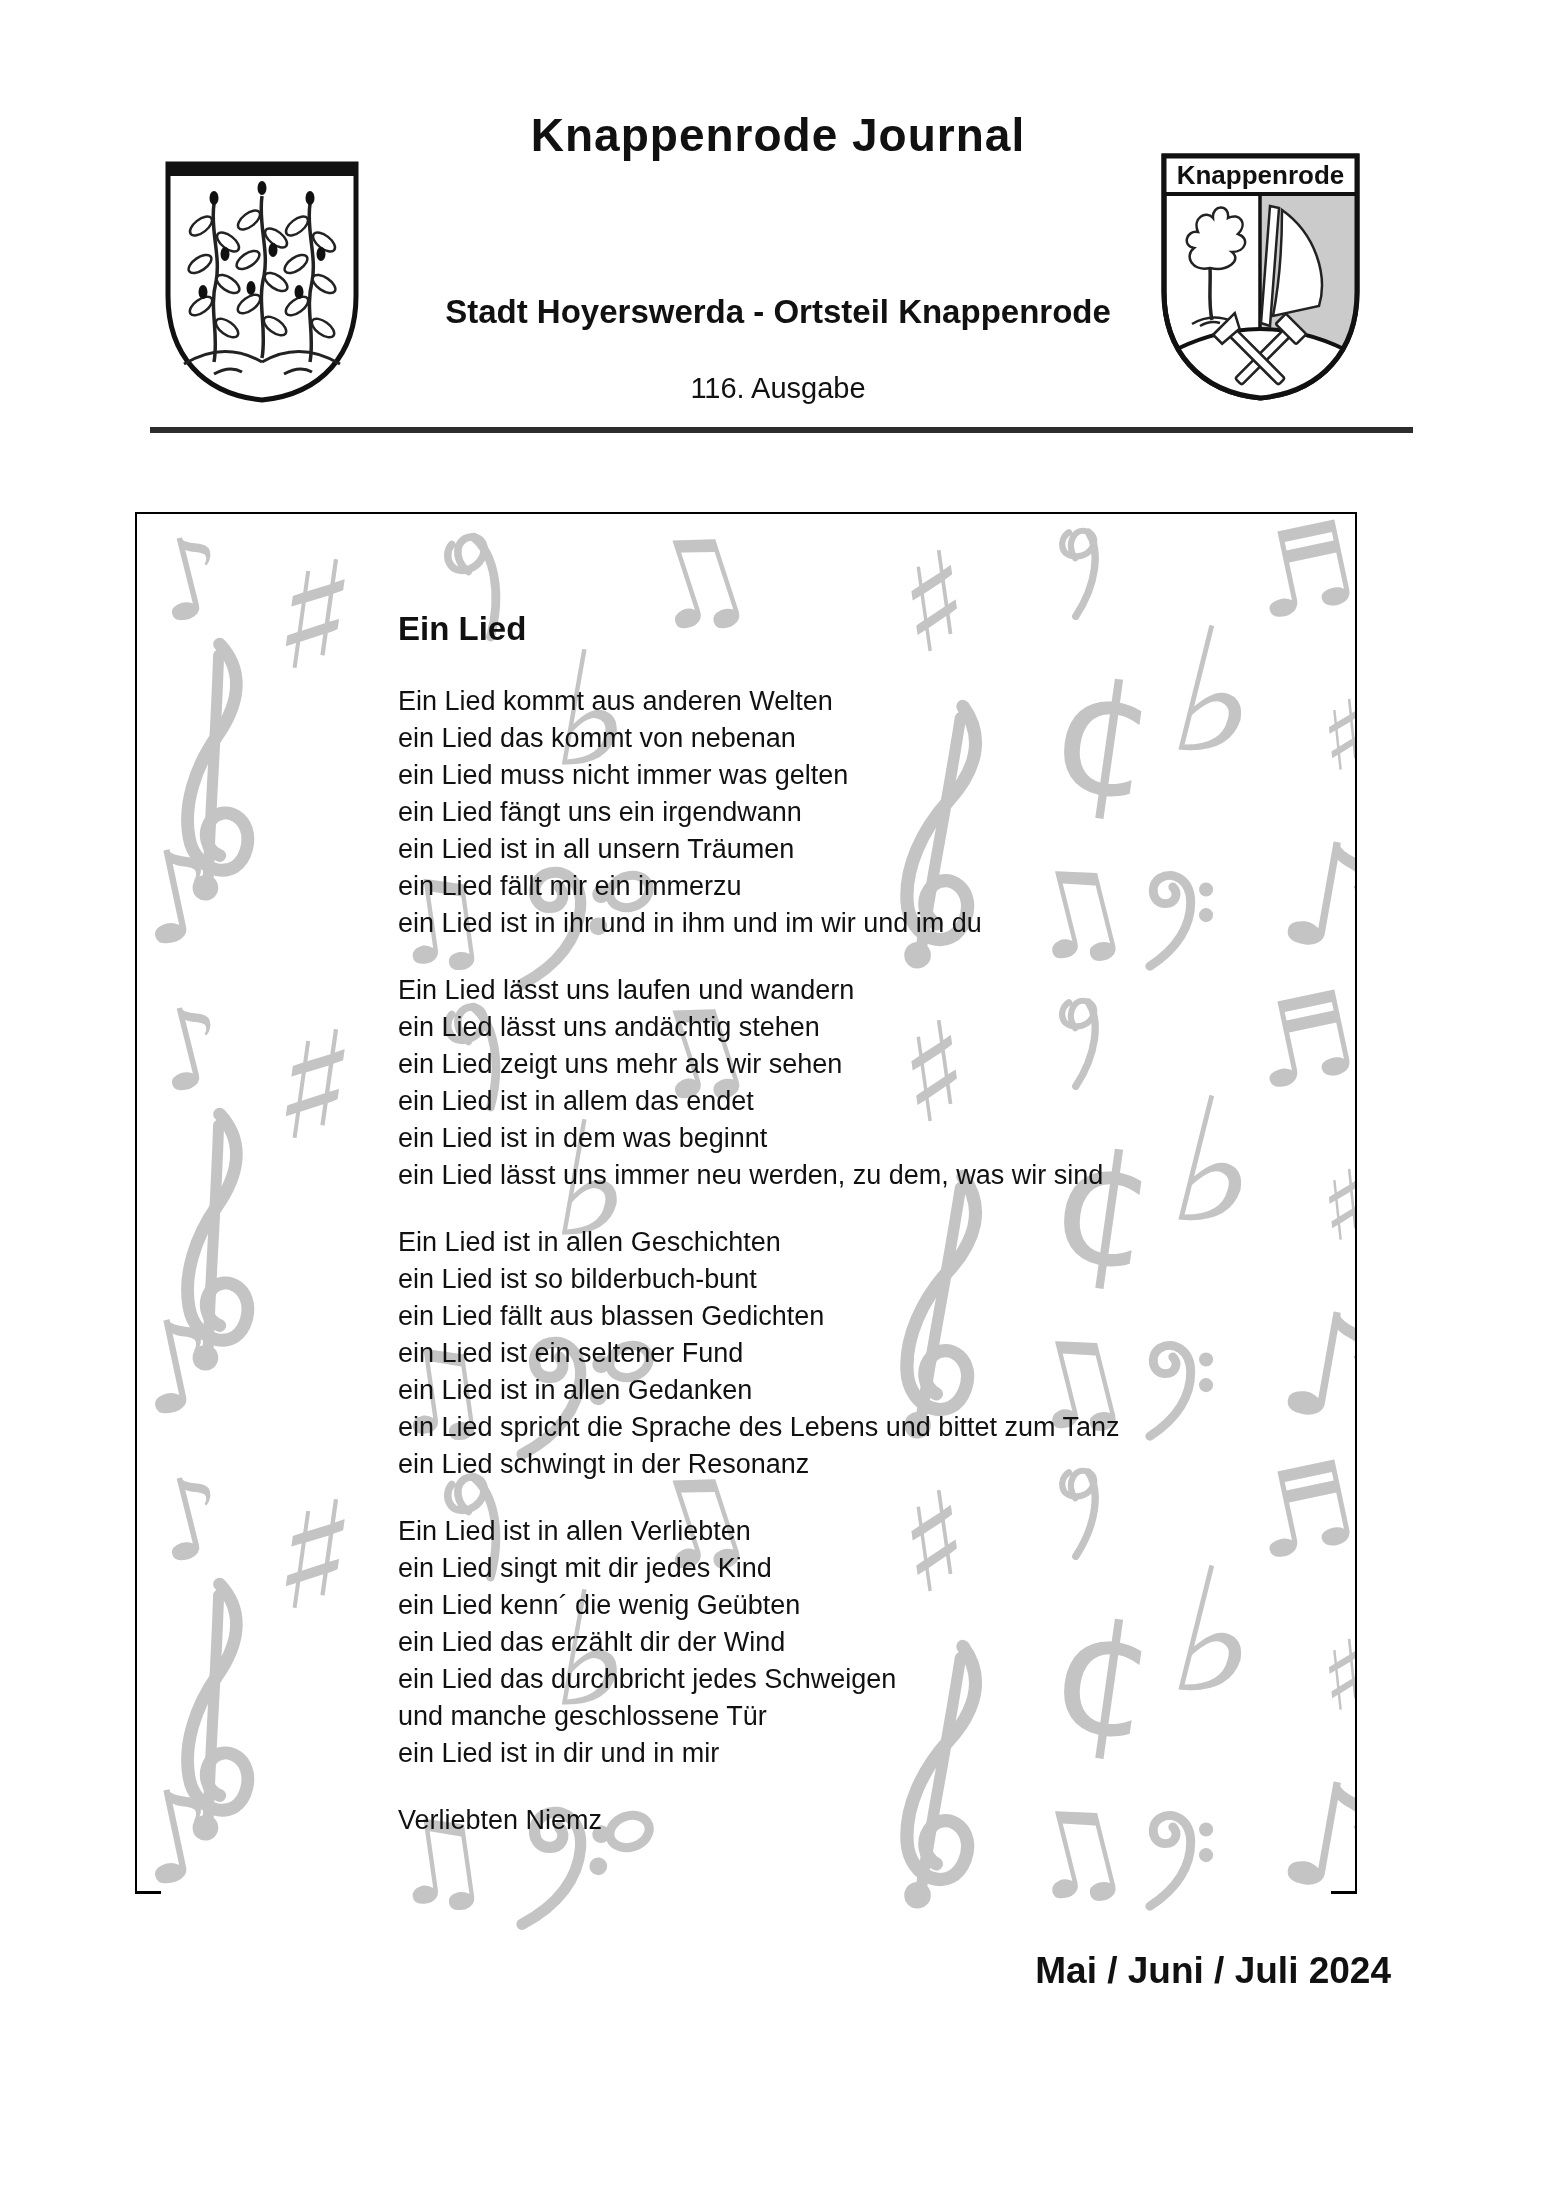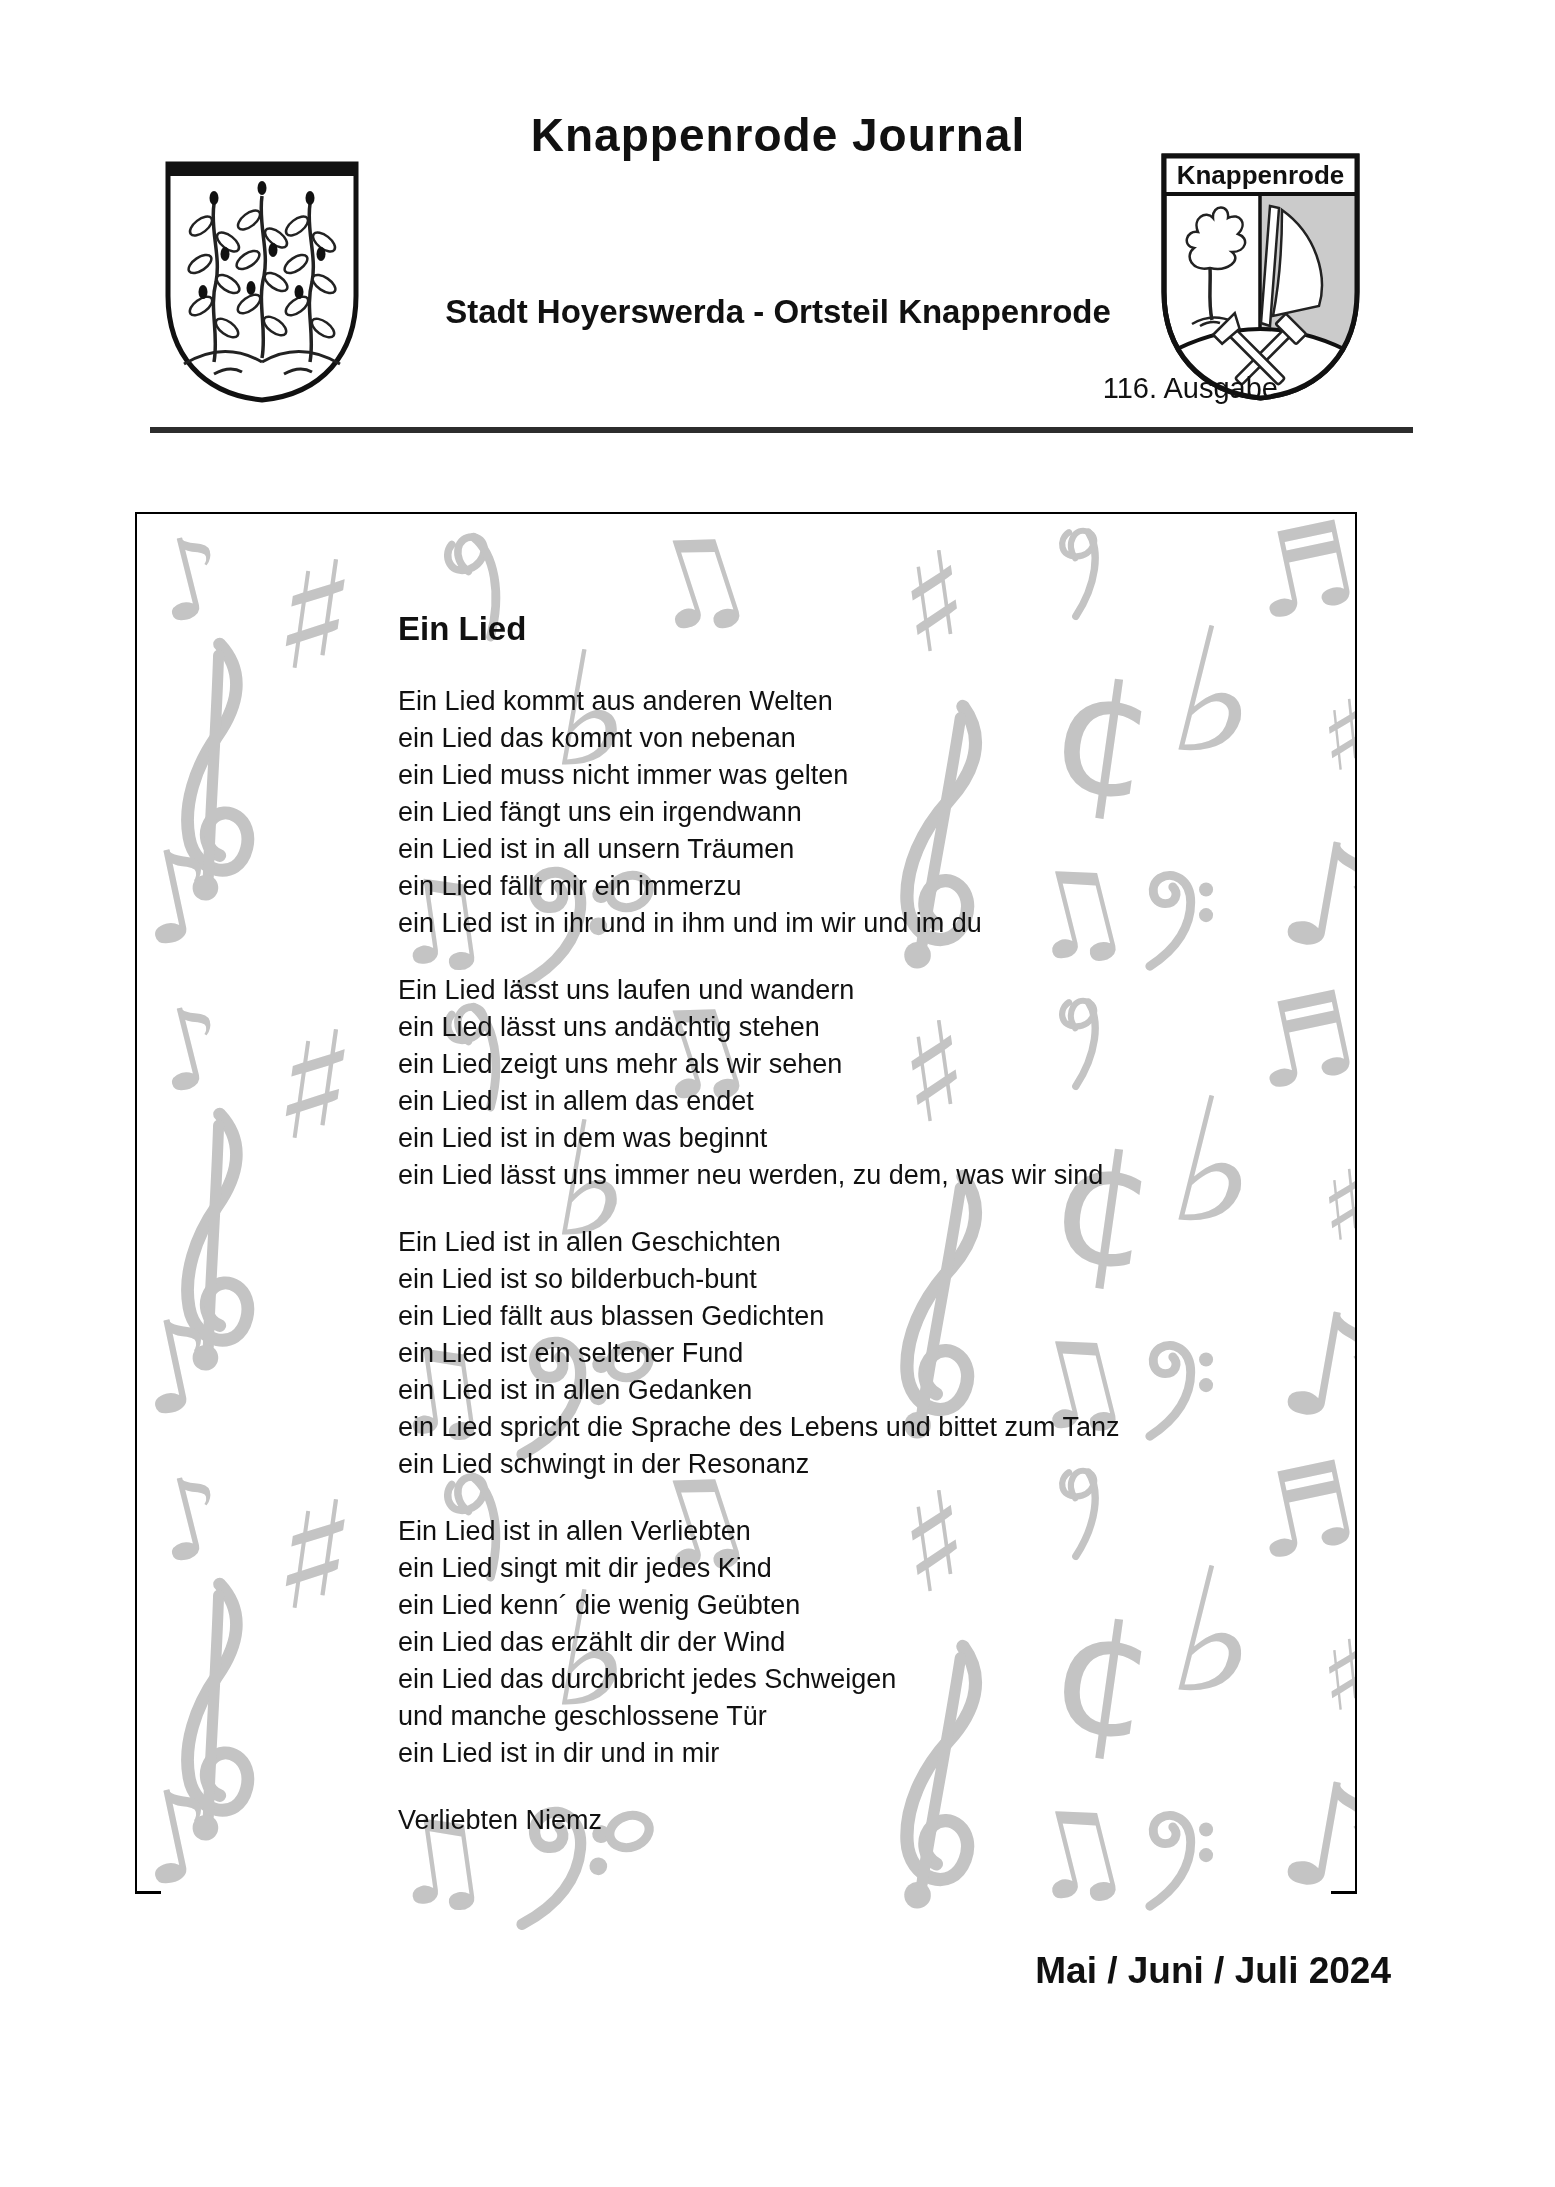--- a/index.html
+++ b/index.html
@@ -14,21 +14,21 @@
   .crest-right{left:1158px;top:150px;}
   .header-title{
     position:absolute;left:278px;top:108px;width:1000px;text-align:center;
     font-size:46px;font-weight:bold;letter-spacing:1px;
   }
   .header-subtitle{
     position:absolute;left:278px;top:293px;width:1000px;text-align:center;
     font-size:33px;font-weight:bold;
   }
   .header-issue{
-    position:absolute;left:278px;top:372px;width:1000px;text-align:right;
+    position:absolute;left:278px;top:372px;width:1000px;text-align:center;
     font-size:29px;
   }
   .rule{position:absolute;left:150px;top:427px;width:1263px;height:6px;background:#2d2d2d;}
   
   .poem-box{
     position:absolute;left:135px;top:512px;width:1218px;height:1378px;
     border:2px solid #000;border-bottom:none;
   }
   .stub{position:absolute;bottom:-2px;height:3px;width:26px;background:#000;}
   .stub-l{left:-2px;} .stub-r{right:-2px;}

